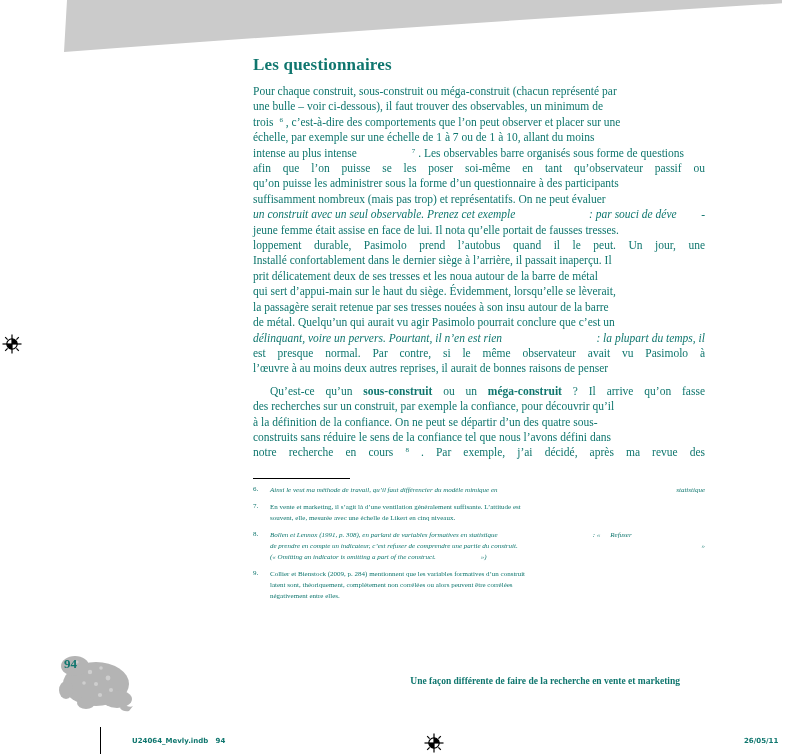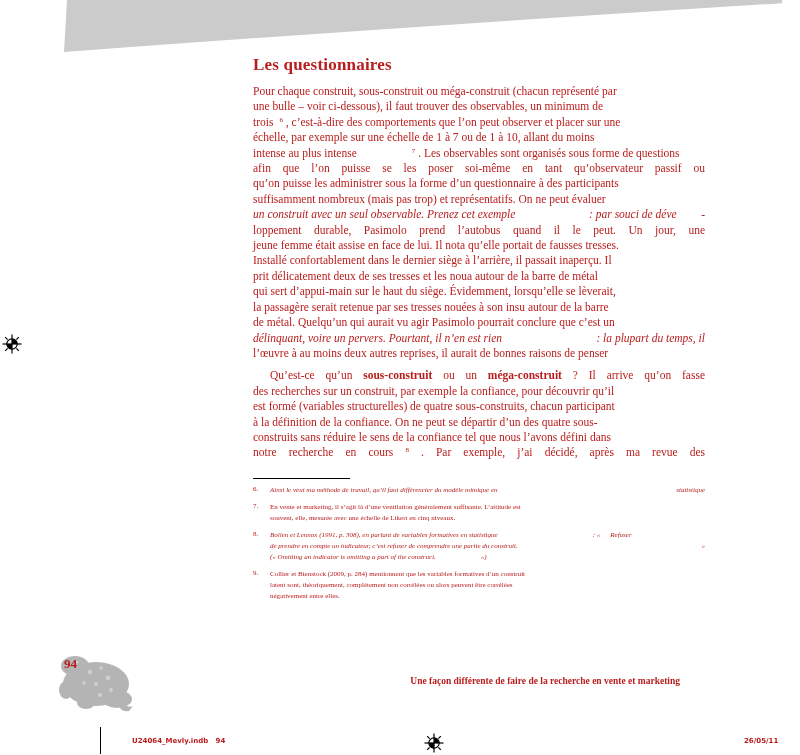--- a/index.html
+++ b/index.html
@@ -1,17 +1,17 @@
 <!DOCTYPE html>
 <html><head>
 <meta charset="utf-8">
 <style>
   html,body{margin:0;padding:0;}
   #page{position:relative;width:782px;height:755px;background:#ffffff;overflow:hidden;
-        font-family:"Liberation Serif","DejaVu Serif",serif;color:#b91c1c;}
+        font-family:"Liberation Serif","DejaVu Serif",serif;color:#0f766e;}
 
   
   #top-band{position:absolute;left:0;top:0;width:800px;height:56px;}
 
   
   #content{position:absolute;left:253px;top:55px;width:452px;}
   .title{font-size:17px;font-weight:bold;margin:0 0 9px 0;letter-spacing:.2px;}
   .para{font-size:11.5px;line-height:15.4px;}
   .para + .para{margin-top:7px;}
   .line{white-space:pre;}
@@ -72,39 +72,39 @@
   </svg>
 
   <div id="content">
     <h1 class="title">Les questionnaires</h1>
     <div id="paras">
         <div class="para">
           <div class="line n"><span>Pour chaque construit, sous-construit ou méga-construit (chacun représenté par</span></div>
           <div class="line n"><span>une bulle – voir ci-dessous), il faut trouver des observables, un minimum de</span></div>
           <div class="line n"><span>trois</span><span class="sp" style="width: 6px;"></span><span class="sup">6</span><span> , c’est-à-dire des comportements que l’on peut observer et placer sur une</span></div>
           <div class="line n"><span>échelle, par exemple sur une échelle de 1 à 7 ou de 1 à 10, allant du moins</span></div>
-          <div class="line n"><span>intense au plus intense</span><span class="sp" style="width: 55px;"></span><span class="sup">7</span><span> . Les observables sont organisés sous forme de questions</span></div>
+          <div class="line n"><span>intense au plus intense</span><span class="sp" style="width: 55px;"></span><span class="sup">7</span><span> . Les observables barre organisés sous forme de questions</span></div>
           <div class="line j"><span>afin que l’on puisse se les poser soi-même en tant qu’observateur passif ou</span></div>
           <div class="line n"><span>qu’on puisse les administrer sous la forme d’un questionnaire à des participants</span></div>
           <div class="line n"><span>suffisamment nombreux (mais pas trop) et représentatifs. On ne peut évaluer</span></div>
           <div class="line f"><span>un construit avec un seul observable. Prenez cet exemple</span><span class="gap" style="flex-grow: 3;"></span><span>: par souci de déve</span><span class="gap" style="flex-grow: 1;"></span><span>-</span></div>
+          <div class="line n"><span>jeune femme était assise en face de lui. Il nota qu’elle portait de fausses tresses.</span></div>
           <div class="line j"><span>loppement durable, Pasimolo prend l’autobus quand il le peut. Un jour, une</span></div>
-          <div class="line n"><span>jeune femme était assise en face de lui. Il nota qu’elle portait de fausses tresses.</span></div>
           <div class="line n"><span>Installé confortablement dans le dernier siège à l’arrière, il passait inaperçu. Il</span></div>
           <div class="line n"><span>prit délicatement deux de ses tresses et les noua autour de la barre de métal</span></div>
           <div class="line n"><span>qui sert d’appui-main sur le haut du siège. Évidemment, lorsqu’elle se lèverait,</span></div>
           <div class="line n"><span>la passagère serait retenue par ses tresses nouées à son insu autour de la barre</span></div>
           <div class="line n"><span>de métal. Quelqu’un qui aurait vu agir Pasimolo pourrait conclure que c’est un</span></div>
           <div class="line f"><span>délinquant, voire un pervers. Pourtant, il n’en est rien</span><span class="gap" style="flex-grow: 1;"></span><span>: la plupart du temps, il</span></div>
+          <div class="line j"><span>est presque normal. Par contre, si le même observateur avait vu Pasimolo à</span></div>
           <div class="line n"><span>l’œuvre à au moins deux autres reprises, il aurait de bonnes raisons de penser</span></div>
         </div>
         <div class="para">
           <div class="line j" style="padding-left: 17px;"><span>Qu’est-ce qu’un </span><span class="b">sous-construit</span><span> ou un </span><span class="b">méga-construit</span><span> ? Il arrive qu’on fasse</span></div>
           <div class="line n"><span>des recherches sur un construit, par exemple la confiance, pour découvrir qu’il</span></div>
-          <div class="line n"><span>est formé (variables structurelles) de quatre sous-construits, chacun participant</span></div>
           <div class="line n"><span>à la définition de la confiance. On ne peut se départir d’un des quatre sous-</span></div>
           <div class="line n"><span>construits sans réduire le sens de la confiance tel que nous l’avons défini dans</span></div>
           <div class="line j"><span>notre recherche en cours </span><span class="sup">8</span><span> . Par exemple, j’ai décidé, après ma revue des</span></div>
         </div>
       </div>
     <div id="fn-rule"></div>
     <div id="fnotes">
         <div class="fn">
           <span class="fn-num">6.</span>
           <div class="fn-body">

